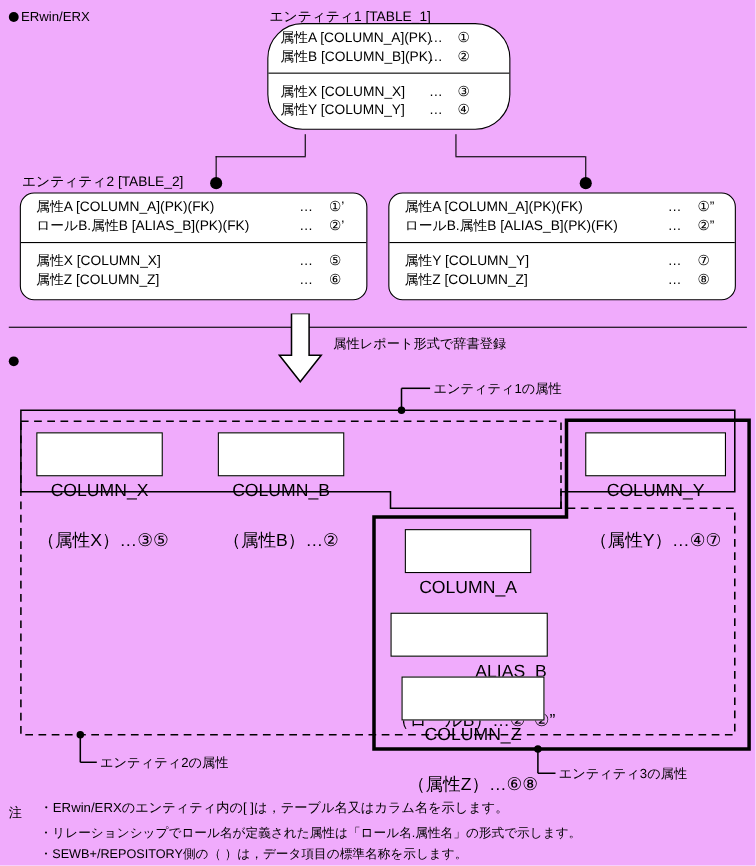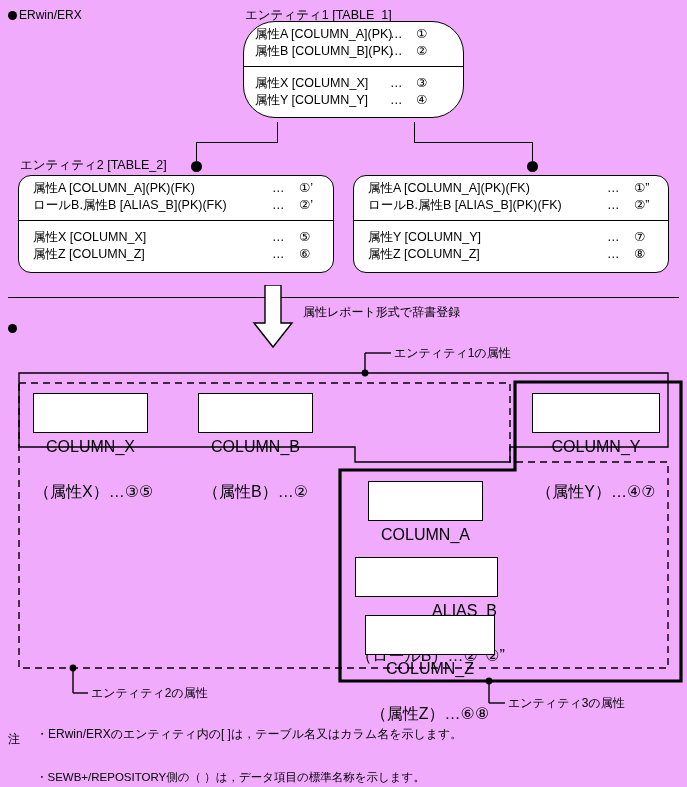--- a/index.html
+++ b/index.html
@@ -260,15 +260,16 @@
     <span class="l2">（ロールB）…②’ ②”</span>
   </div>
 
   <div class="ditem" style="left:365px; top:615px; width:130px; height:40px;">
     <span class="l1">COLUMN_Z</span>
     <span class="l2">（属性Z）…⑥⑧</span>
   </div>
 
   <div class="note" style="left:8px; top:730px;">注</div>
   <div class="note txt-sm" style="left:36px; top:710px; font-size:12px;margin-top:15px;">・ERwin/ERXのエンティティ内の[ ]は，テーブル名又はカラム名を示します。</div>
+  <div class="note txt-sm" style="left:36px; top:749px; font-size:11.5px;">・リレーションシップでロール名が定義された属性は「ロール名.属性名」の形式で示します。</div>
   <div class="note txt-sm" style="left:36px; top:768px; font-size:11.5px;">・SEWB+/REPOSITORY側の（ ）は，データ項目の標準名称を示します。</div>
 
 </div>
 
 </body></html>

